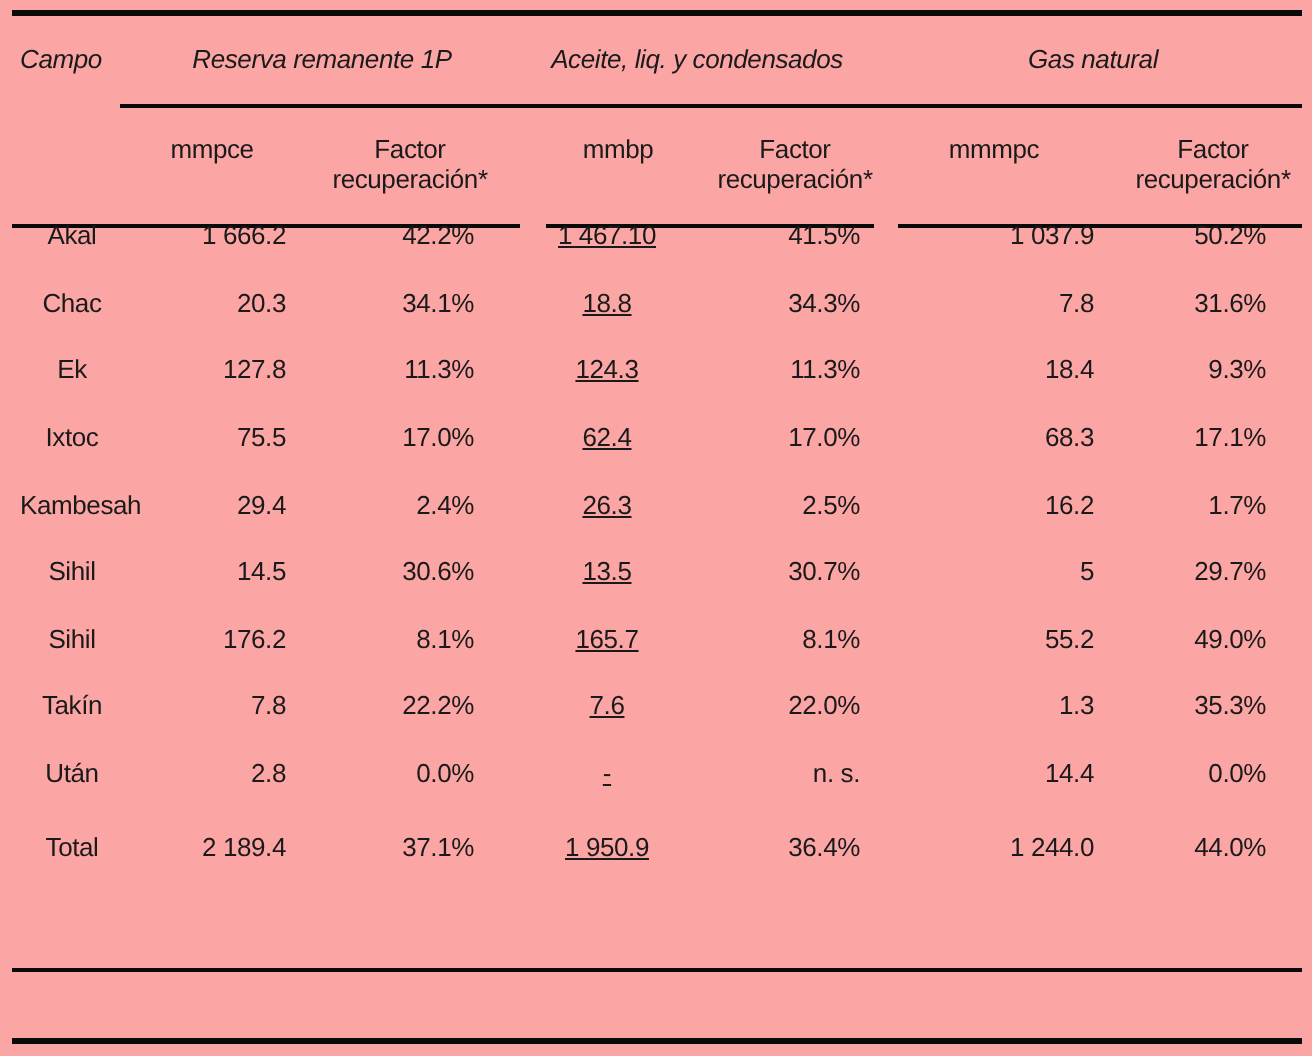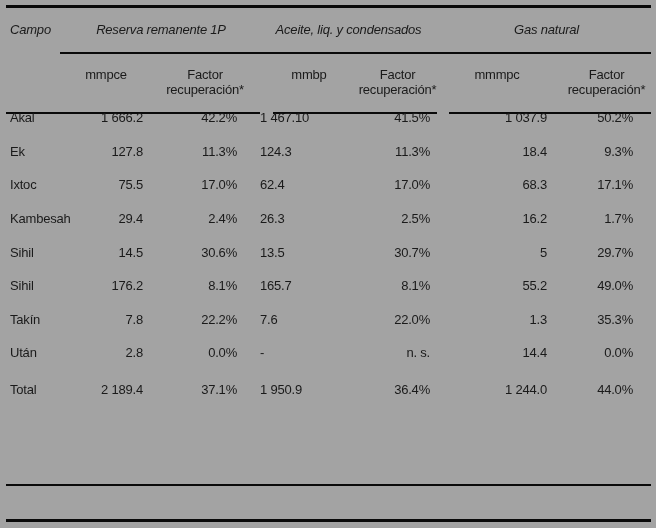--- a/index.html
+++ b/index.html
@@ -1,20 +1,20 @@
 <!DOCTYPE html>
 <html><head>
 <meta charset="utf-8">
 <style>
   html, body { margin: 0; padding: 0; background: #f6f6f4; }
   .page {
     position: relative;
     width: 656px;
     height: 528px;
-    background: #a3a3a3;
+    background: #fca5a5;
     font-family: "Liberation Sans", sans-serif;
     color: #1a1a1a;
     overflow: hidden;
   }
   .rule { position: absolute; background: #0a0a0a; }
   .rule-top    { left: 6px;   top: 5px;   width: 645px; height: 3px; }
   .rule-groups { left: 60px;  top: 52px;  width: 591px; height: 2px; }
   .rule-sub-1  { left: 6px;   top: 112px; width: 254px; height: 2px; }
   .rule-sub-2  { left: 273px; top: 112px; width: 164px; height: 2px; }
   .rule-sub-3  { left: 449px; top: 112px; width: 202px; height: 2px; }
@@ -45,24 +45,24 @@
   th.campo-head { text-align: left; padding-left: 10px; }
   th.group-head { text-align: center; margin-top: 48px; }
 
   tr.sub-row { height: 49px; }
   tr.sub-row th { vertical-align: top; padding-top: 15px; text-align: center; line-height: 15px; }
 
   tbody.data tr { height: 33.6px; }
   tbody.data td, tfoot td { vertical-align: middle; white-space: nowrap; }
   tfoot tr { height: 40px; }
 
-  td:nth-child(1) { text-align: left;  padding-left: 10px; }
+  td:nth-child(1) { text-align: center;  padding-left: 10px; }
   td:nth-child(2) { text-align: right; padding-right: 7px; }
   td:nth-child(3) { text-align: right; padding-right: 23px; }
-  td:nth-child(4) { text-align: left; padding-right: 11px; }
+  td:nth-child(4) { text-align: center; padding-right: 11px; text-decoration: underline; }
   td:nth-child(5) { text-align: right; padding-right: 7px; }
   td:nth-child(6) { text-align: right; padding-right: 10px; }
   td:nth-child(7) { text-align: right; padding-right: 23px; }
 </style>
 </head>
 <body>
 
 <div class="page">
 
   <div class="rule rule-top"></div>
@@ -104,20 +104,29 @@
       <tr>
         <td>Akal</td>
         <td>1 666.2</td>
         <td>42.2%</td>
         <td>1 467.10</td>
         <td>41.5%</td>
         <td>1 037.9</td>
         <td>50.2%</td>
       </tr>
       <tr>
+        <td>Chac</td>
+        <td>20.3</td>
+        <td>34.1%</td>
+        <td>18.8</td>
+        <td>34.3%</td>
+        <td>7.8</td>
+        <td>31.6%</td>
+      </tr>
+      <tr>
         <td>Ek</td>
         <td>127.8</td>
         <td>11.3%</td>
         <td>124.3</td>
         <td>11.3%</td>
         <td>18.4</td>
         <td>9.3%</td>
       </tr>
       <tr>
         <td>Ixtoc</td>

